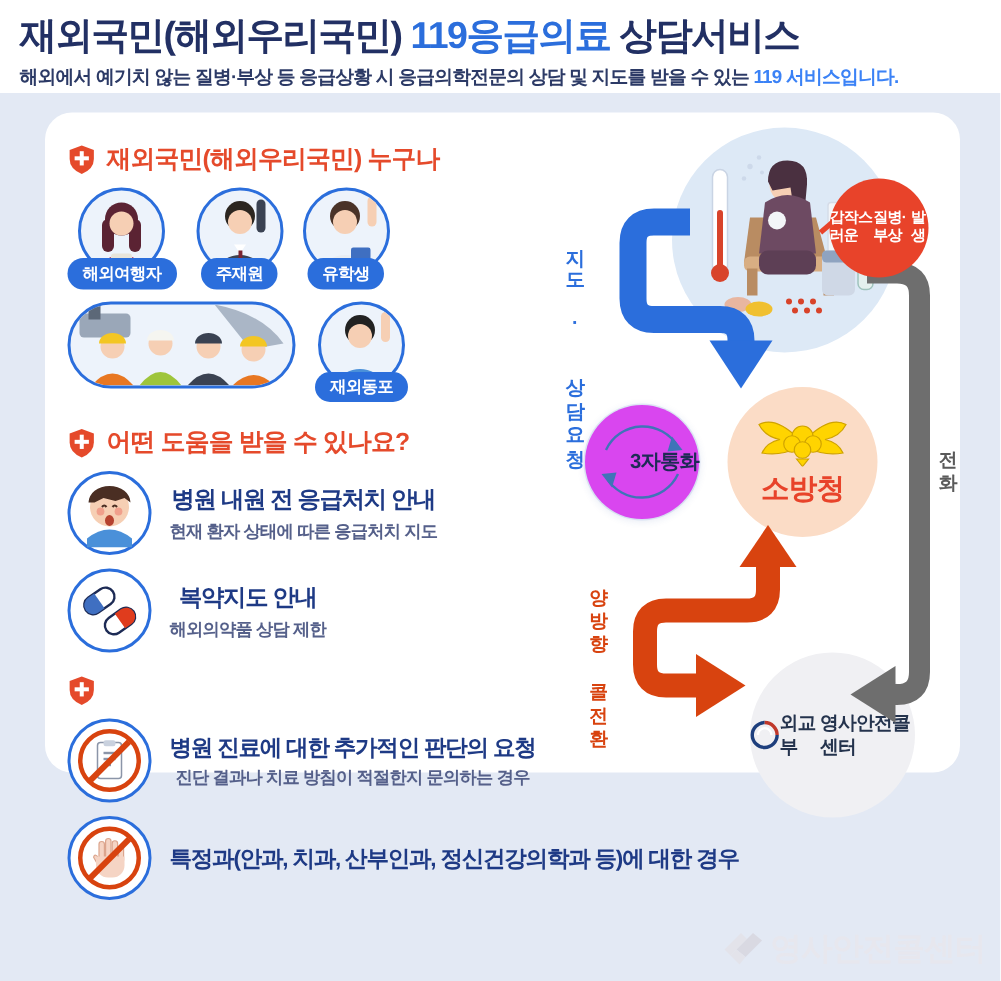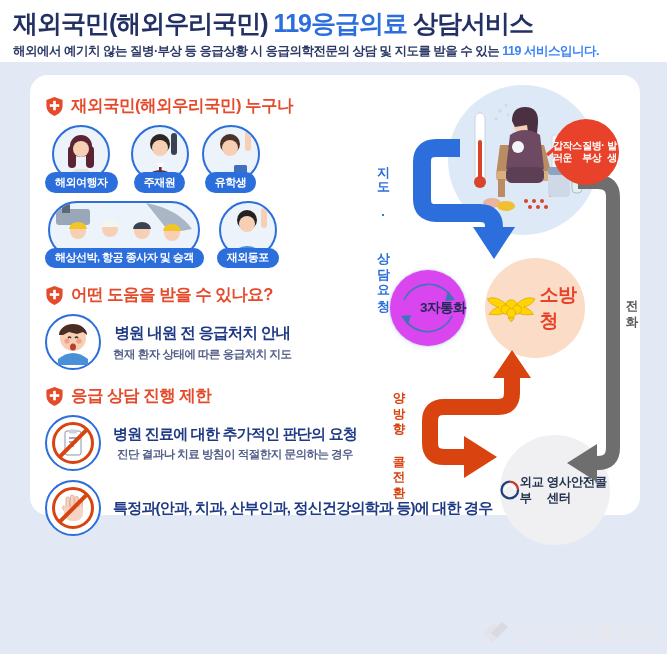--- a/index.html
+++ b/index.html
@@ -42,21 +42,21 @@
   .diagram { position:absolute; left:340px; top:0; width:270px; height:560px; }
   .patient { position:absolute; left:78px; top:10px; width:150px; height:150px; border-radius:50%; background:#dde9f6; overflow:hidden; }
   .badge { position:absolute; left:183px; top:0; width:66px; height:66px; border-radius:50%; background:#e8432a; color:#fff; display:flex; flex-direction:row; align-items:center; justify-content:center; z-index:6; font-size:10px; font-weight:700; line-height:1.25; letter-spacing:-0.5px;margin-top:44px; }
   .vlabel { position:absolute; writing-mode:vertical-rl; text-orientation:upright; font-weight:800; letter-spacing:3px; }
   .v-guide { left:4px; top:82px; color:#2b6edc; font-size:13px; }
   .v-two { left:20px; top:308px; color:#d8430f; font-size:12.5px; }
   .v-phone { left:253px; top:216px; color:#5a5a5a; font-size:12.5px; font-weight:700; }
 
   .threeway { position:absolute; left:20px; top:195px; width:76px; height:76px; border-radius:50%; background:#d946ef; box-shadow:0 1px 6px rgba(40,80,160,.14), 0 0 0 1px #e6edf8; display:flex; align-items:center; justify-content:flex-end; z-index:3; }
   .threeway .lbl { position:absolute; font-size:13.5px; font-weight:800; color:#1d2b55; letter-spacing:-0.5px; }
-  .fire { position:absolute; left:115px; top:183px; width:100px; height:100px; border-radius:50%; background:#fbdcc6; display:flex; flex-direction:row; align-items:center; justify-content:center; gap:2px; z-index:3; }
+  .fire { position:absolute; left:115px; top:183px; width:100px; height:100px; border-radius:50%; background:#fbdcc6; display:flex; flex-direction:column; align-items:center; justify-content:center; gap:2px; z-index:3; }
   .fire .lbl { font-size:19px; font-weight:800; color:#e8432a; letter-spacing:-0.5px; }
   .mofa { position:absolute; left:130px; top:360px; width:110px; height:110px; border-radius:50%; background:#f0f0f3; display:flex; flex-direction:row; align-items:center; justify-content:center; z-index:3; }
   .mofa .l1,.mofa .l2 { font-size:12.5px; font-weight:800; color:#24334d; letter-spacing:-0.5px; line-height:1.3; }
   .arrows { position:absolute; inset:0; z-index:5; pointer-events:none; }
 
   
   .watermark { position:absolute; right:10px; bottom:8px; display:flex; align-items:center; gap:5px; z-index:8; }
   .watermark .wm-text { font-size:21px; font-weight:800; color:#e7e7ee; letter-spacing:-0.5px; }
 </style>
 </head>
@@ -146,21 +146,20 @@
                     <path d="M83 26 a9 7 0 0 1 18 0 Z" fill="#3a4252"></path>
                     <path d="M78 54 Q92 38 106 54 Z" fill="#3a4252"></path>
                   </g>
                   <g>
                     <circle cx="122" cy="30" r="8" fill="#f6cfb4"></circle>
                     <path d="M113 28 a9 7 0 0 1 18 0 Z" fill="#f3c623"></path>
                     <path d="M108 54 Q122 40 136 54 Z" fill="#e87722"></path>
                   </g>
                 </svg>
             </div>
-            <div class="pill">해상선박, 항공 종사자 및 승객</div>
           </div>
           <div class="person">
             <div class="pcirc">
               <svg width="54" height="52" viewBox="0 0 54 52">
                   <rect x="40" y="3" width="6" height="20" rx="3" fill="#f6cfb4"></rect>
                   <circle cx="26" cy="15" r="10" fill="#222"></circle>
                   <circle cx="26" cy="19" r="8" fill="#f6cfb4"></circle>
                   <path d="M6 52 Q26 30 46 52 Z" fill="#4a90d9"></path>
                 </svg>
             </div>
@@ -189,28 +188,45 @@
                 <path d="M25 19 q1.5 -2 3 0" stroke="#4a2e23" stroke-width="1.4" fill="none"></path>
                 <ellipse cx="23" cy="28" rx="3" ry="3.6" fill="#b5422f"></ellipse>
               </svg>
           </div>
           <div class="itxt">
             <div class="t">병원 내원 전 응급처치 안내</div>
             <div class="d">현재 환자 상태에 따른 응급처치 지도</div>
           </div>
         </div>
 
+        <div class="item">
+          <div class="icirc">
+            <svg width="46" height="46" viewBox="0 0 46 46">
+                <g transform="rotate(-35 16 18)">
+                  <rect x="6" y="11" width="22" height="12" rx="6" fill="#fff" stroke="#1d2b55" stroke-width="1.6"></rect>
+                  <path d="M6 17 a6 6 0 0 1 6 -6 h5 v12 h-5 a6 6 0 0 1 -6 -6 Z" fill="#3f6fc1"></path>
+                </g>
+                <g transform="rotate(-35 30 30)">
+                  <rect x="19" y="24" width="22" height="12" rx="6" fill="#fff" stroke="#1d2b55" stroke-width="1.6"></rect>
+                  <path d="M30 24 h5 a6 6 0 0 1 0 12 h-5 Z" fill="#e03c1d"></path>
+                </g>
+              </svg>
+          </div>
+          <div class="itxt">
+            <div class="t">복약지도 안내</div>
+            <div class="d">해외의약품 상담 제한</div>
+          </div>
+        </div>
 
         <div class="sec-head" style="margin-top:15px">
           <svg width="19" height="21" viewBox="0 0 20 22">
               <path d="M10 1 L18.5 4.2 V10.5 Q18.5 17.5 10 21 Q1.5 17.5 1.5 10.5 V4.2 Z" fill="#e54a2b"></path>
               <rect x="8.6" y="5" width="2.8" height="10" fill="#fff"></rect>
               <rect x="5" y="8.6" width="10" height="2.8" fill="#fff"></rect>
             </svg>
-          <span class="ttl">응급 상담 진행 제한</span>
         </div>
 
 
         <div class="item">
           <div class="icirc">
             <svg width="30" height="30" viewBox="0 0 30 30">
                 <rect x="7" y="3" width="16" height="24" rx="2" fill="#fff" stroke="#8b95a8"></rect>
                 <rect x="11" y="1.5" width="8" height="4" rx="1.5" fill="#c9d1de"></rect>
                 <line x1="11" y1="10" x2="19" y2="10" stroke="#8b95a8" stroke-width="1.6"></line>
                 <line x1="11" y1="14" x2="19" y2="14" stroke="#8b95a8" stroke-width="1.6"></line>

